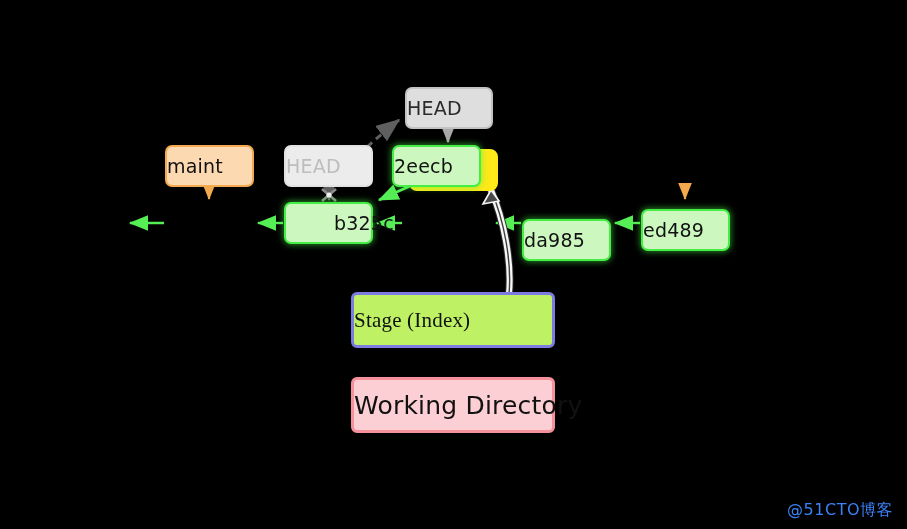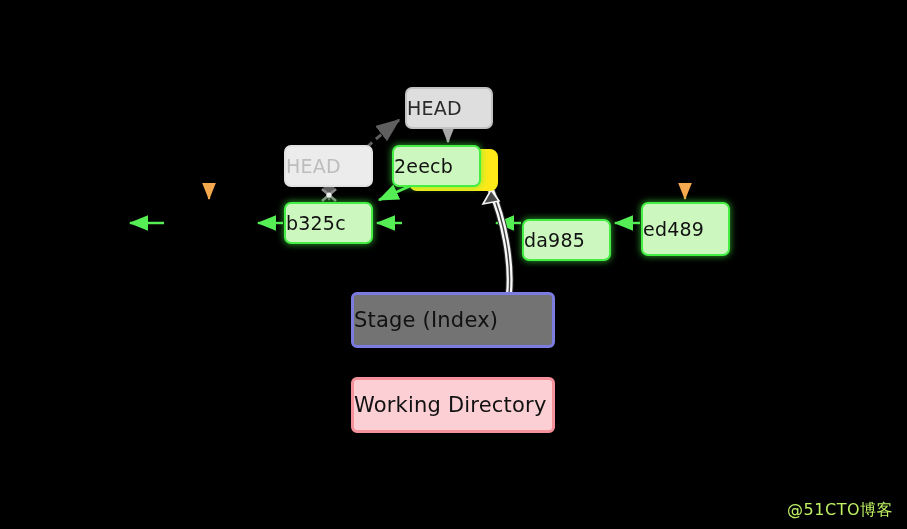--- a/index.html
+++ b/index.html
@@ -55,39 +55,40 @@
     color: #bdbdbd;
   }
   .yellow-highlight {
     position: absolute;
     box-sizing: border-box;
     border-radius: 8px;
     background: #ffe919;
     border: 2px solid #ffe919;
   }
   .stage-box {
-    background: #737373;
+    background: #bef264;
     border: 3px solid #7b7be0;
     border-radius: 6px;
     font-size: 21px;
     color: #111111;
+    font-family: Liberation Serif, serif;
   }
   .workdir-box {
     background: #fbcfd3;
     border: 3px solid #f4919b;
     border-radius: 6px;
-    font-size: 21px;
+    font-size: 25px;
     color: #111111;
   }
   .watermark {
     position: absolute;
     right: 14px;
     bottom: 8px;
     font-size: 16px;
-    color: #bef264;
+    color: #3b82f6;
     letter-spacing: 0.5px;
   }
 </style>
 </head>
 <body>
 
 <div id="canvas">
 
   <svg id="svg-layer" viewBox="0 0 907 529" width="907" height="529" xmlns="http://www.w3.org/2000/svg">
     <defs>
@@ -158,30 +159,33 @@
       <path d="M 509,294 C 512,262 504,220 491,190" stroke="#3d3d3d" stroke-width="1.4" fill="none"></path>
       <path d="M 491,190 L 483,204 L 499,201 Z" fill="#4a4a4a" stroke="#f7f7f7" stroke-width="1.6"></path>
     </g>
   </svg>
 
   <div class="yellow-highlight" style="left:409px; top:149px; width:89px; height:42px;"></div>
 
   <div class="node commit" style="left:392px; top:145px; width:89px; height:42px;">
     <span>2eecb</span>
   </div>
-  <div class="node commit" style="left:284px; top:202px; width:89px; height:42px;">
+  <div class="node commit" style="left:284px; top:202px; width:89px; height:42px;padding-left:48px;">
     <span>b325c</span>
   </div>
   <div class="node commit" style="left:522px; top:202px; width:89px; height:42px;margin-top:17px;">
     <span>da985</span>
   </div>
-  <div class="node commit" style="left:641px; top:202px; width:89px; height:54px;">
+  <div class="node commit" style="left:641px; top:209px; width:89px; height:42px;">
     <span>ed489</span>
   </div>
 
+  <div class="node branch-label" style="left:165px; top:145px; width:89px; height:42px;">
+    <span>maint</span>
+  </div>
 
   <div class="node head-box" style="left:405px; top:87px; width:88px; height:42px;">
     <span>HEAD</span>
   </div>
   <div class="node head-stale" style="left:284px; top:145px; width:89px; height:42px;">
     <span>HEAD</span>
   </div>
 
   <div class="node stage-box" style="left:351px; top:292px; width:204px; height:56px;">
     <span>Stage (Index)</span>

